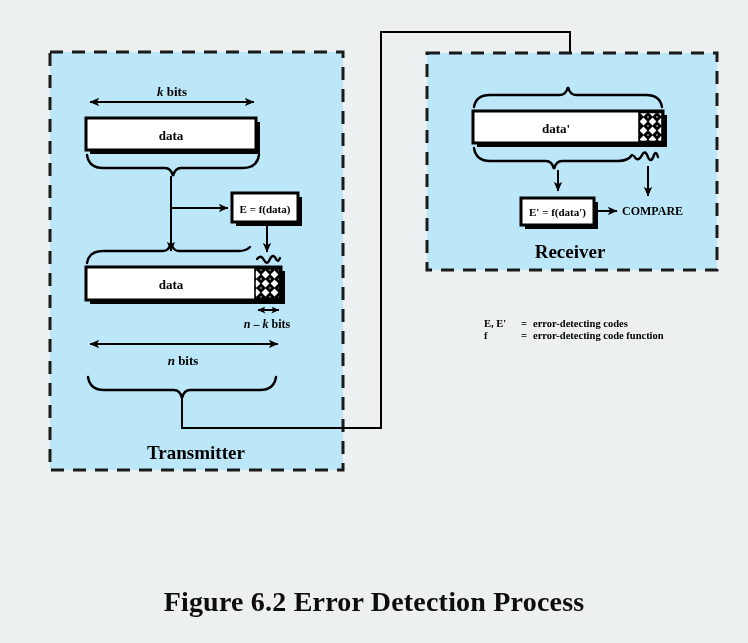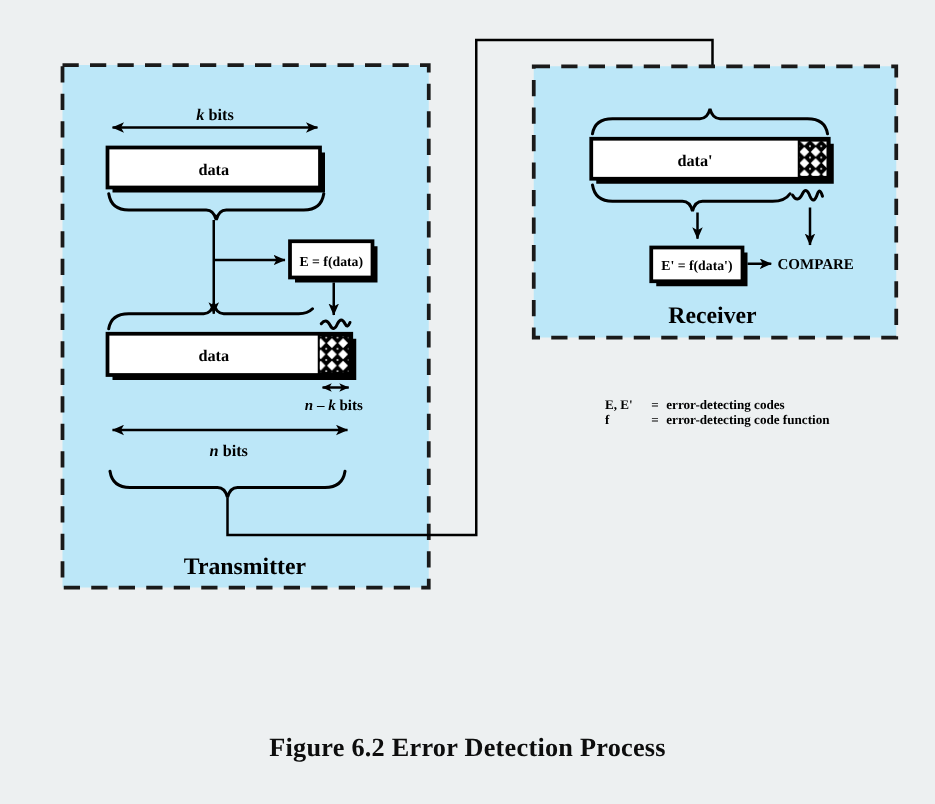--- a/index.html
+++ b/index.html
@@ -59,21 +59,21 @@
   .caption-wrap {
     position: absolute;
     left: 0;
     top: 586px;
     width: 748px;
     text-align: center;
   }
   .caption-wrap span {
     font-family: "Liberation Serif", serif;
     font-weight: bold;
-    font-size: 21px;
+    font-size: 28px;
     color: #0d0d0d;
     letter-spacing: 0.2px;
   }
 </style>
 </head>
 <body>
 
 <div id="figure-root">
 <svg width="748" height="643" viewBox="0 0 748 643" xmlns="http://www.w3.org/2000/svg">
 

